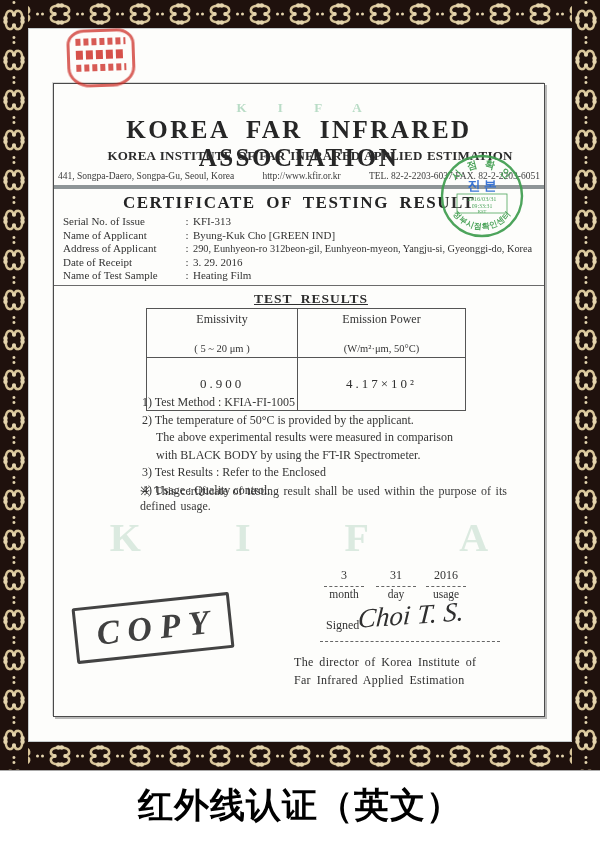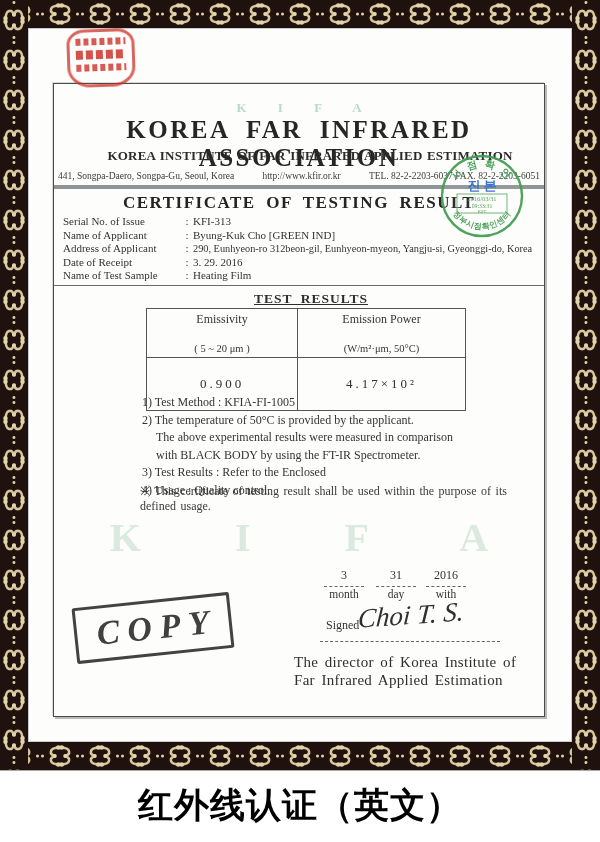--- a/index.html
+++ b/index.html
@@ -58,21 +58,21 @@
   .date-cell .num{display:block;}
   .date-cell .dash{display:block;margin:2px auto 1px auto;width:40px;border-bottom:1px dashed #666;height:1px;}
   .date-cell .lbl{display:block;font-size:11.5px;}
   .dc-month{left:262px;width:56px;}
   .dc-day{left:318px;width:48px;}
   .dc-year{left:364px;width:56px;}
   .signed-label{position:absolute;left:272px;top:534px;font-size:12px;color:#333;}
   .signature{position:absolute;left:304px;top:516px;font-size:27px;font-style:italic;color:#2f2f2f;
              transform:rotate(-4deg) skewX(-8deg);white-space:nowrap;}
   .sig-line{position:absolute;left:266px;top:556px;width:180px;border-bottom:1px dashed #666;height:1px;}
-  .director{position:absolute;left:240px;top:569px;width:240px;font-size:15px;line-height:18px;color:#2e2e2e;
+  .director{position:absolute;left:240px;top:569px;width:240px;font-size:12px;line-height:18px;color:#2e2e2e;
             letter-spacing:.3px;word-spacing:2.5px;}
 
   
   .red-seal{position:absolute;left:67px;top:29px;width:62px;height:52px;
             border:3px solid rgba(205,45,38,.8);border-radius:26% 26% 34% 34%;
             transform:rotate(-2deg);opacity:.92;filter:blur(.3px);}
   .red-seal .r{position:absolute;left:6px;right:6px;height:7px;
                background:repeating-linear-gradient(90deg,rgba(205,45,38,.85) 0 5px,transparent 5px 8px);}
   .red-seal .r1{top:6px;}
   .red-seal .r2{top:18px;height:9px;background:repeating-linear-gradient(90deg,rgba(205,45,38,.9) 0 7px,transparent 7px 10px);}
@@ -233,21 +233,21 @@
       <span class="lbl">month</span>
     </div>
     <div class="date-cell dc-day">
       <span class="num">31</span>
       <span class="dash"></span>
       <span class="lbl">day</span>
     </div>
     <div class="date-cell dc-year">
       <span class="num">2016</span>
       <span class="dash"></span>
-      <span class="lbl">with</span>
+      <span class="lbl">usage</span>
     </div>
 
     <div class="signed-label">Signed</div>
     <div class="signature">Choi T. S.</div>
     <div class="sig-line"></div>
 
     <div class="director">
       <div>The director of Korea Institute of</div>
       <div>Far Infrared Applied Estimation</div>
     </div>

